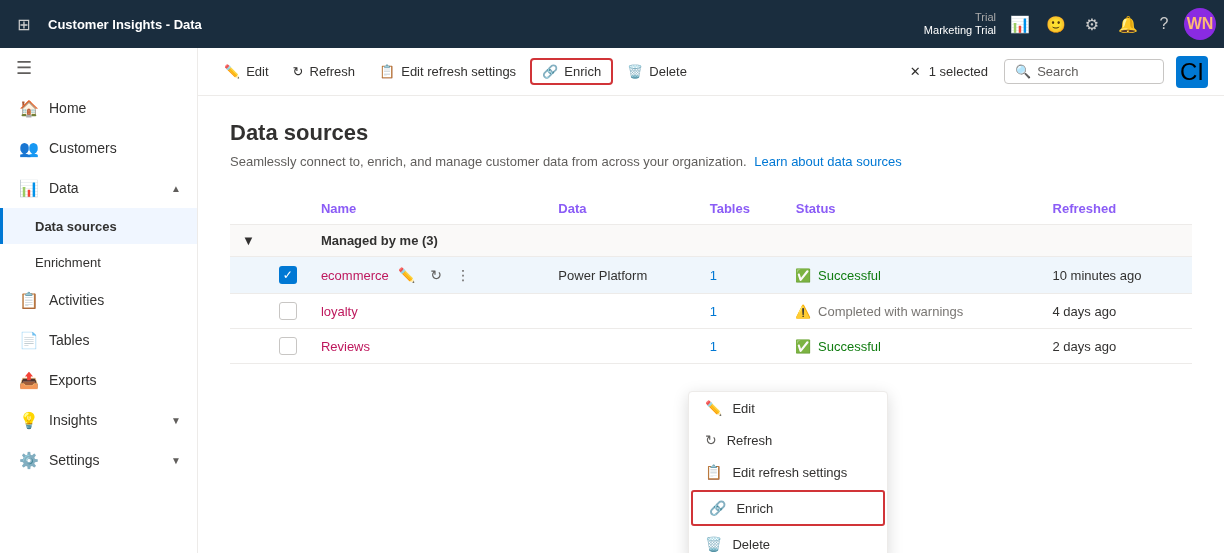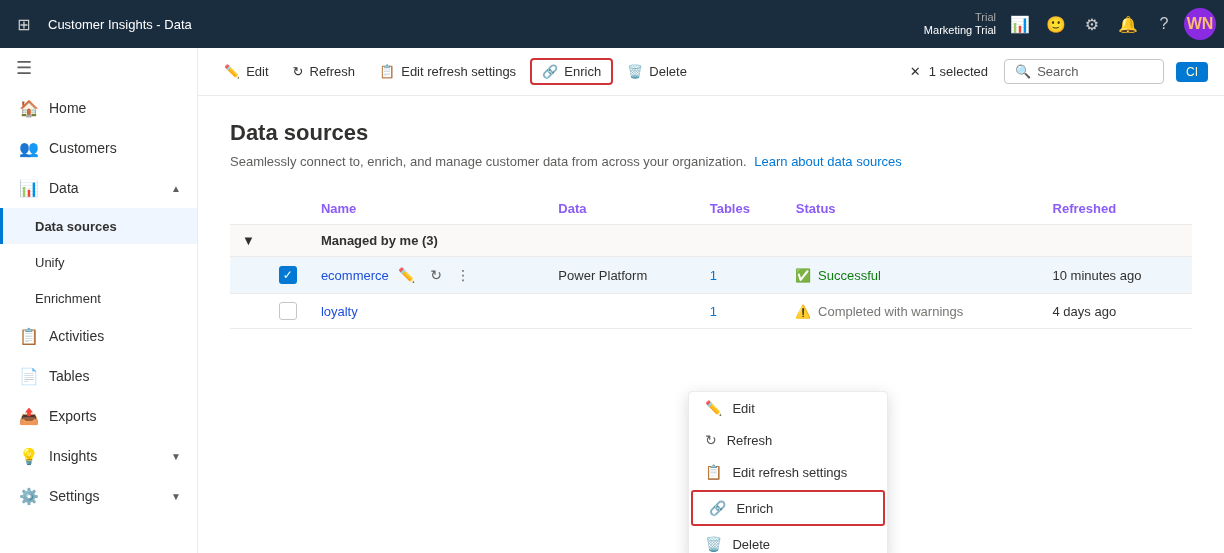--- a/index.html
+++ b/index.html
@@ -8,21 +8,21 @@
     
     .topbar {
       height: 48px;
       background: #1a2d3e;
       display: flex;
       align-items: center;
       padding: 0 8px;
       gap: 8px;
       flex-shrink: 0;
     }
-    .topbar-logo { color: #fff; font-size: 13px; font-weight: 400; display: flex; align-items: center; gap: 8px; }
+    .topbar-logo { color: #fff; font-size: 13px; font-weight: 700; display: flex; align-items: center; gap: 8px; }
     .topbar-spacer { flex: 1; }
     .topbar-trial { color: #fff; font-size: 11px; text-align: right; line-height: 1.2; }
     .topbar-trial span { display: block; font-size: 11px; font-weight: 500; }
     .topbar-icons { display: flex; align-items: center; gap: 4px; }
     .topbar-icon { color: #ccc; font-size: 16px; width: 32px; height: 32px; display: flex; align-items: center; justify-content: center; cursor: pointer; border-radius: 4px; }
     .avatar { width: 32px; height: 32px; background: #8a2be2; border-radius: 50%; display: flex; align-items: center; justify-content: center; color: #fdba74; font-size: 16px; font-weight: 600; cursor: pointer; }
 
     
     .main-layout { display: flex; flex: 1; overflow: hidden; }
 
@@ -92,21 +92,21 @@
       gap: 6px;
       border: 1px solid #c8c6c4;
       border-radius: 4px;
       padding: 4px 10px;
       font-size: 13px;
       color: #605e5c;
       width: 160px;
       cursor: text;
       background: #fff;
     }
-    .ci-logo { width: 32px; height: 20px; background: #0078d4; border-radius: 4px; display: flex; align-items: center; justify-content: center; color: #fef9c3; font-size: 12px; }
+    .ci-logo { width: 32px; height: 32px; background: #0078d4; border-radius: 4px; display: flex; align-items: center; justify-content: center; color: #000000; font-size: 24px; }
 
     
     .page-body { flex: 1; padding: 24px 32px; overflow-y: auto; background: #fff; position: relative; }
     .page-title { font-size: 22px; font-weight: 700; color: #323130; margin-bottom: 8px; }
     .page-subtitle { font-size: 13px; color: #605e5c; margin-bottom: 24px; }
     .page-subtitle a { color: #0078d4; text-decoration: none; margin-top: 12px; }
 
     
     .data-table { width: 100%; border-collapse: collapse; }
     .data-table th {
@@ -123,21 +123,21 @@
       color: #323130;
       border-bottom: 1px solid #edebe9;
     }
     .col-check { width: 40px; }
     .col-expand { width: 30px; }
     .row-selected { background: #eff6fc; }
     .checkbox-checked { width: 18px; height: 18px; background: #0078d4; border-radius: 3px; display: flex; align-items: center; justify-content: center; color: #fff; font-size: 12px; }
     .checkbox-empty { width: 18px; height: 18px; border: 1px solid #c8c6c4; border-radius: 3px; }
     .status-success { display: flex; align-items: center; gap: 6px; color: #107c10; }
     .status-warning { display: flex; align-items: center; gap: 6px; color: #797673; }
-    .link-text { color: #1d4ed8; cursor: pointer; }
+    .link-text { color: #be185d; cursor: pointer; }
     .row-actions { display: flex; gap: 6px; align-items: center; }
     .row-action-btn { font-size: 14px; color: #605e5c; cursor: pointer; padding: 2px 4px; border-radius: 3px; }
     .section-header td { font-weight: 600; font-size: 13px; background: #faf9f8; }
 
     
     .context-menu {
       position: absolute;
       background: #fff;
       border: 1px solid #edebe9;
       box-shadow: 0 4px 16px rgba(0,0,0,0.15);
@@ -207,23 +207,20 @@
     <div class="sidebar-item">
       <span class="icon">📊</span>
       <span>Data</span>
       <span class="sidebar-expand">▲</span>
     </div>
 
     <div class="sidebar-item sidebar-child active">
       <span>Data sources</span>
     </div>
 
-    <div class="sidebar-item sidebar-child">
-      <span>Unify</span>
-    </div>
 
     <div class="sidebar-item sidebar-child">
       <span>Enrichment</span>
     </div>
 
     <div class="sidebar-item">
       <span class="icon">📋</span>
       <span>Activities</span>
     </div>
 
@@ -348,20 +345,38 @@
             <td><span class="tables-count">1</span></td>
             <td>
               <div class="status-warning">
                 <span>⚠️</span>
                 <span>Completed with warnings</span>
               </div>
             </td>
             <td>4 days ago</td>
           </tr>
 
+          <tr>
+            <td></td>
+            <td>
+              <div class="checkbox-empty"></div>
+            </td>
+            <td>
+              <span class="link-text">Reviews</span>
+            </td>
+            <td></td>
+            <td><span class="tables-count">1</span></td>
+            <td>
+              <div class="status-success">
+                <span>✅</span>
+                <span>Successful</span>
+              </div>
+            </td>
+            <td>2 days ago</td>
+          </tr>
         </tbody>
       </table>
 
       <div class="context-menu">
         <div class="context-menu-item">
           <span class="icon">✏️</span>
           <span>Edit</span>
         </div>
         <div class="context-menu-item">
           <span class="icon">↻</span>

